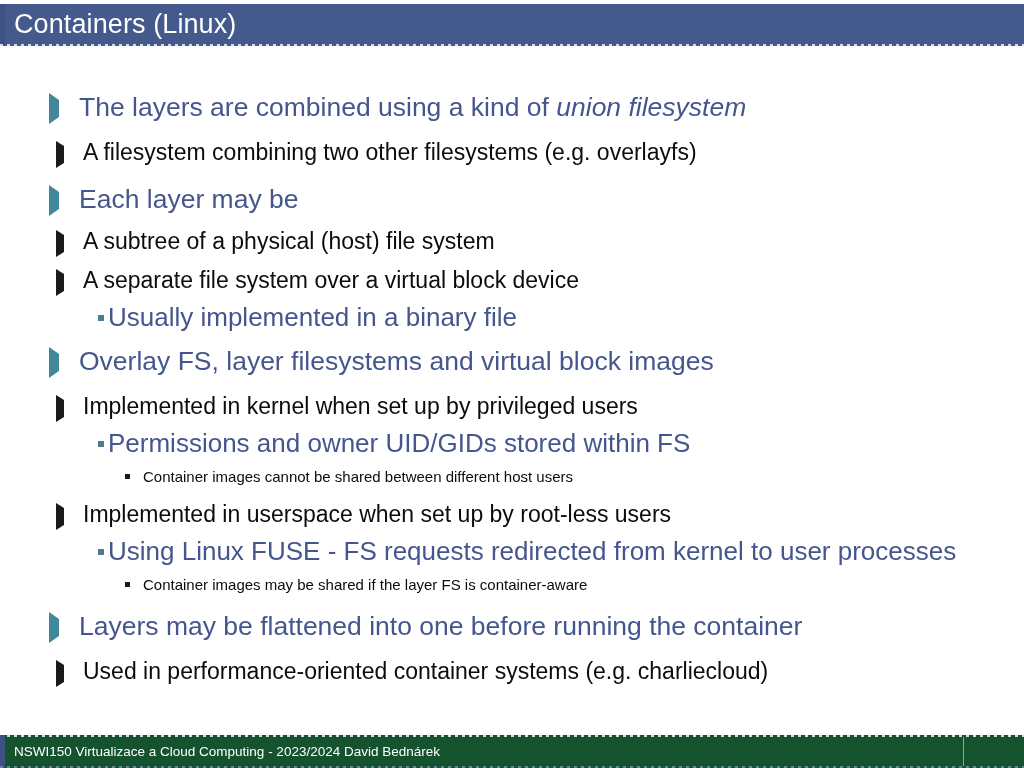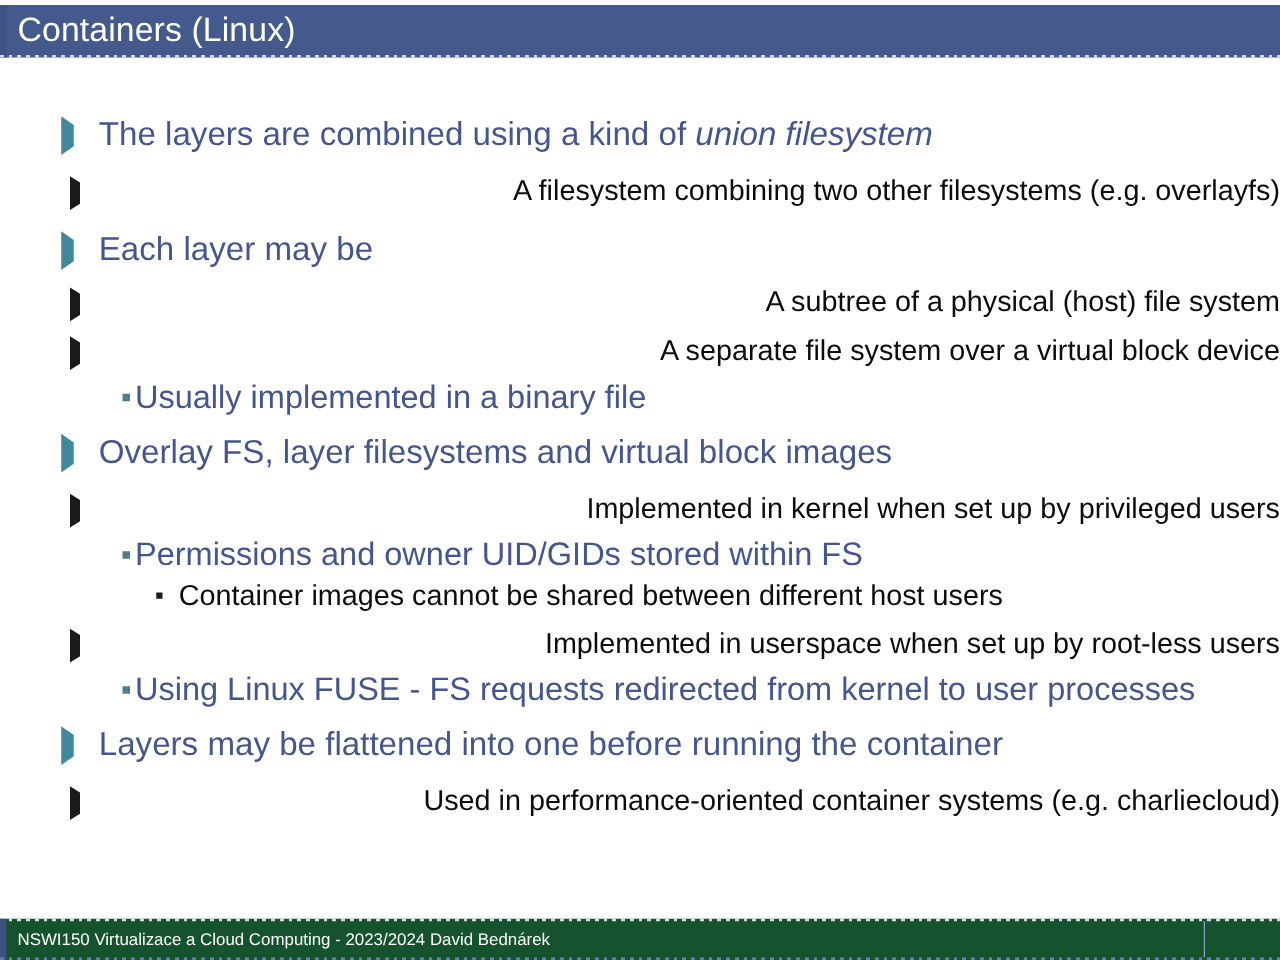--- a/index.html
+++ b/index.html
@@ -108,21 +108,20 @@
   .lvl1 .bullet-text {
     margin-left: 54px;
     font-size: 26.5px;
     line-height: 45px;
     color: #45568e;
   }
 
   
   .lvl2 {
     height: 39px;
-    text-align: right;
   }
   .lvl2 .bullet-mark {
     left: 56px;
     top: 13px;
     color: #1a1a1a;
   }
   .lvl2 .bullet-text {
     margin-left: 83px;
     font-size: 23px;
     line-height: 39px;
@@ -153,21 +152,21 @@
   }
   .lvl4 .bullet-mark {
     left: 125px;
     top: 13px;
     width: 5px;
     height: 5px;
     color: #1a1a1a;
   }
   .lvl4 .bullet-text {
     margin-left: 143px;
-    font-size: 23px;
+    font-size: 15px;
     line-height: 31px;
     color: #0c0c0c;
   }
 
   
   .footer {
     position: absolute;
     left: 0;
     top: 735px;
     width: 1024px;
@@ -252,20 +251,21 @@
     <div class="bullet-row lvl3"><span class="bullet-mark sq"></span><span class="bullet-text"><span>Usually implemented in a binary file</span></span></div>
     <div style="height:4px"></div>
     <div class="bullet-row lvl1"><span class="bullet-mark"><span class="tri"></span></span><span class="bullet-text"><span>Overlay FS, layer filesystems and virtual block images</span></span></div>
     <div style="height:3px"></div>
     <div class="bullet-row lvl2"><span class="bullet-mark"><span class="tri tri-sm"></span></span><span class="bullet-text"><span>Implemented in kernel when set up by privileged users</span></span></div>
     <div class="bullet-row lvl3"><span class="bullet-mark sq"></span><span class="bullet-text"><span>Permissions and owner UID/GIDs stored within FS</span></span></div>
     <div class="bullet-row lvl4"><span class="bullet-mark sq"></span><span class="bullet-text"><span>Container images cannot be shared between different host users</span></span></div>
     <div style="height:3px"></div>
     <div class="bullet-row lvl2"><span class="bullet-mark"><span class="tri tri-sm"></span></span><span class="bullet-text"><span>Implemented in userspace when set up by root-less users</span></span></div>
     <div class="bullet-row lvl3"><span class="bullet-mark sq"></span><span class="bullet-text"><span>Using Linux FUSE - FS requests redirected from kernel to user processes</span></span></div>
+    <div class="bullet-row lvl4"><span class="bullet-mark sq"></span><span class="bullet-text"><span>Container images may be shared if the layer FS is container-aware</span></span></div>
     <div style="height:4px"></div>
     <div class="bullet-row lvl1"><span class="bullet-mark"><span class="tri"></span></span><span class="bullet-text"><span>Layers may be flattened into one before running the container</span></span></div>
     <div style="height:3px"></div>
     <div class="bullet-row lvl2"><span class="bullet-mark"><span class="tri tri-sm"></span></span><span class="bullet-text"><span>Used in performance-oriented container systems (e.g. charliecloud)</span></span></div>
   </div>
 
 <div class="footer">
   <div class="footer-dots-top"></div>
   <div class="footer-edge-left"></div>
   <div class="footer-text">NSWI150 Virtualizace a Cloud Computing - 2023/2024 David Bednárek</div>

